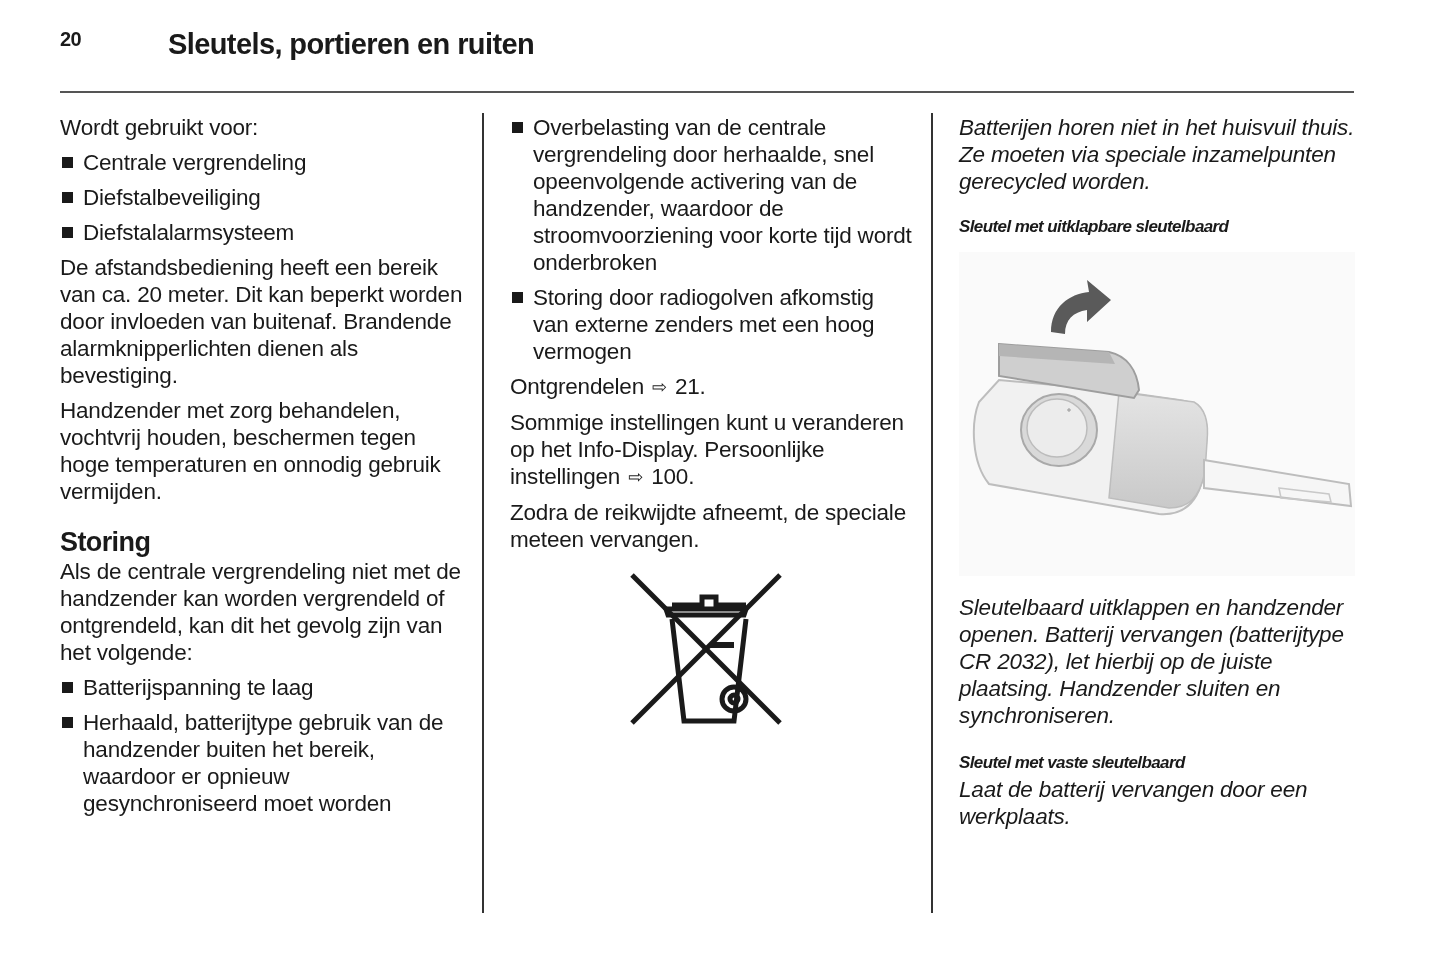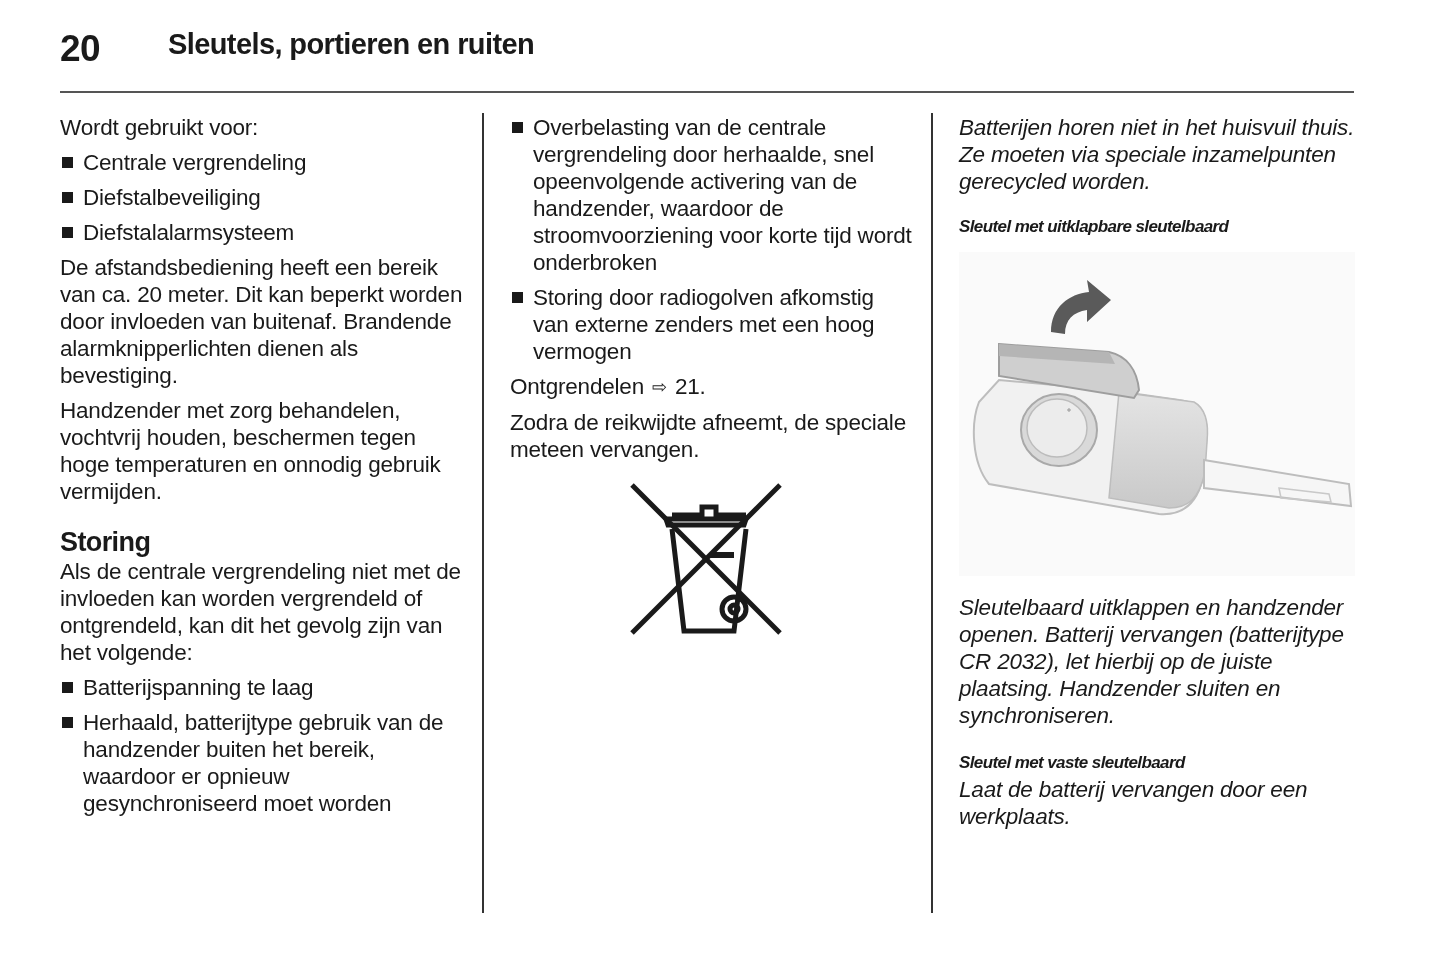--- a/index.html
+++ b/index.html
@@ -1,18 +1,18 @@
 <!DOCTYPE html>
 <html><head>
 <meta charset="utf-8">
 <style>
   html, body { margin: 0; padding: 0; background: #ffffff; }
   body { width: 1445px; height: 966px; position: relative; overflow: hidden;
          font-family: "Liberation Sans", sans-serif; color: #1a1a1a; }
-  .page-num { position: absolute; left: 60px; top: 28px; font-size: 37px; font-weight: 700; letter-spacing: -0.5px; }
+  .page-num { position: absolute; left: 60px; top: 28px; font-size: 20px; font-weight: 700; letter-spacing: -0.5px; }
   .page-title { position: absolute; left: 168px; top: 28px; font-size: 29px; font-weight: 700; letter-spacing: -0.6px; }
   .header-rule { position: absolute; left: 60px; top: 91px; width: 1294px; height: 2px; background: #555; }
   .col { position: absolute; top: 114px; font-size: 22.5px; line-height: 27px; letter-spacing: -0.2px; }
   .col1 { left: 60px; width: 405px; }
   .col2 { left: 510px; width: 405px; }
   .col3 { left: 959px; width: 400px; font-style: italic; }
   .vrule { position: absolute; top: 113px; width: 1.5px; height: 800px; background: #333; }
   .vrule.r1 { left: 482px; }
   .vrule.r2 { left: 931px; }
   p { margin: 0 0 8px 0; }
@@ -38,36 +38,41 @@
 <div class="col col1">
   <p style="margin-bottom:8px">Wordt gebruikt voor:</p>
   <ul>
     <li><span class="bullet"></span><span>Centrale vergrendeling</span></li>
     <li><span class="bullet"></span><span>Diefstalbeveiliging</span></li>
     <li><span class="bullet"></span><span>Diefstalalarmsysteem</span></li>
   </ul>
   <p>De afstandsbediening heeft een bereik van ca. 20 meter. Dit kan beperkt worden door invloeden van buitenaf. Brandende alarmknipperlichten dienen als bevestiging.</p>
   <p>Handzender met zorg behandelen, vochtvrij houden, beschermen tegen hoge temperaturen en onnodig gebruik vermijden.</p>
   <h2>Storing</h2>
-  <p>Als de centrale vergrendeling niet met de invloeden kan worden vergrendeld of ontgrendeld, kan dit het gevolg zijn van het volgende:</p>
+  <p>Als de centrale vergrendeling niet met de handzender kan worden vergrendeld of ontgrendeld, kan dit het gevolg zijn van het volgende:</p>
   <ul>
     <li><span class="bullet"></span><span>Batterijspanning te laag</span></li>
     <li><span class="bullet"></span><span>Herhaald, batterijtype gebruik van de handzender buiten het bereik, waardoor er opnieuw gesynchroniseerd moet worden</span></li>
   </ul>
 </div>
 
 <div class="col col2">
   <ul>
     <li><span class="bullet"></span><span>Overbelasting van de centrale vergrendeling door herhaalde, snel opeenvolgende activering van de handzender, waardoor de stroomvoorziening voor korte tijd wordt onderbroken</span></li>
     <li><span class="bullet"></span><span>Storing door radiogolven afkomstig van externe zenders met een hoog vermogen</span></li>
   </ul>
   <p>
     <span>Ontgrendelen</span>
     <span class="ref-arrow">⇨</span>
     <span>21.</span>
+  </p>
+  <p>
+    <span>Sommige instellingen kunt u veranderen op het Info-Display. Persoonlijke instellingen</span>
+    <span class="ref-arrow">⇨</span>
+    <span>100.</span>
   </p>
   <p>Zodra de reikwijdte afneemt, de speciale meteen vervangen.</p>
   <div style="margin:18px 0 0 118px;width:156px;height:156px">
     <svg class="figure" width="156" height="156" viewBox="0 0 156 156">
       <g stroke="#1a1a1a" fill="none" stroke-width="5">
         <path d="M44 34 h30 v-8 h14 v8 h30"></path>
         <path d="M38 38 h80 l-2 6 h-76 z"></path>
         <path d="M44 48 l12 102 h50 l12 -102"></path>
         <path d="M82 74 h24" stroke-width="6"></path>
         <circle cx="106" cy="128" r="12"></circle>

